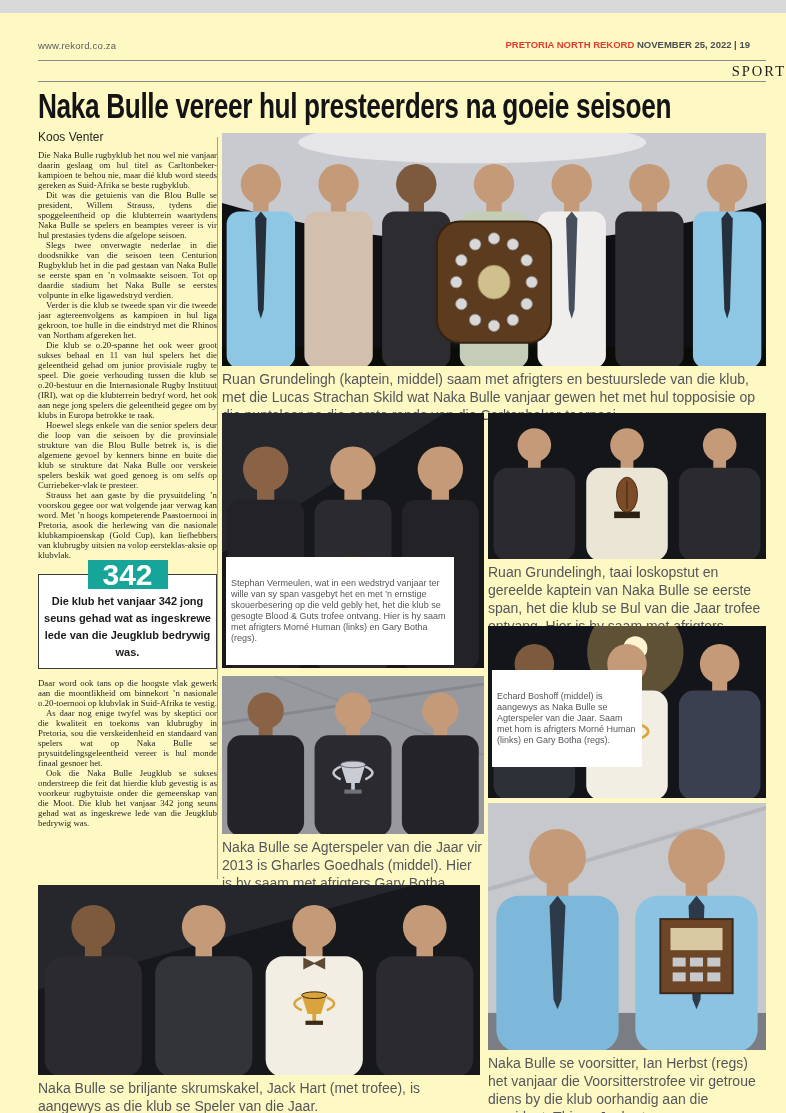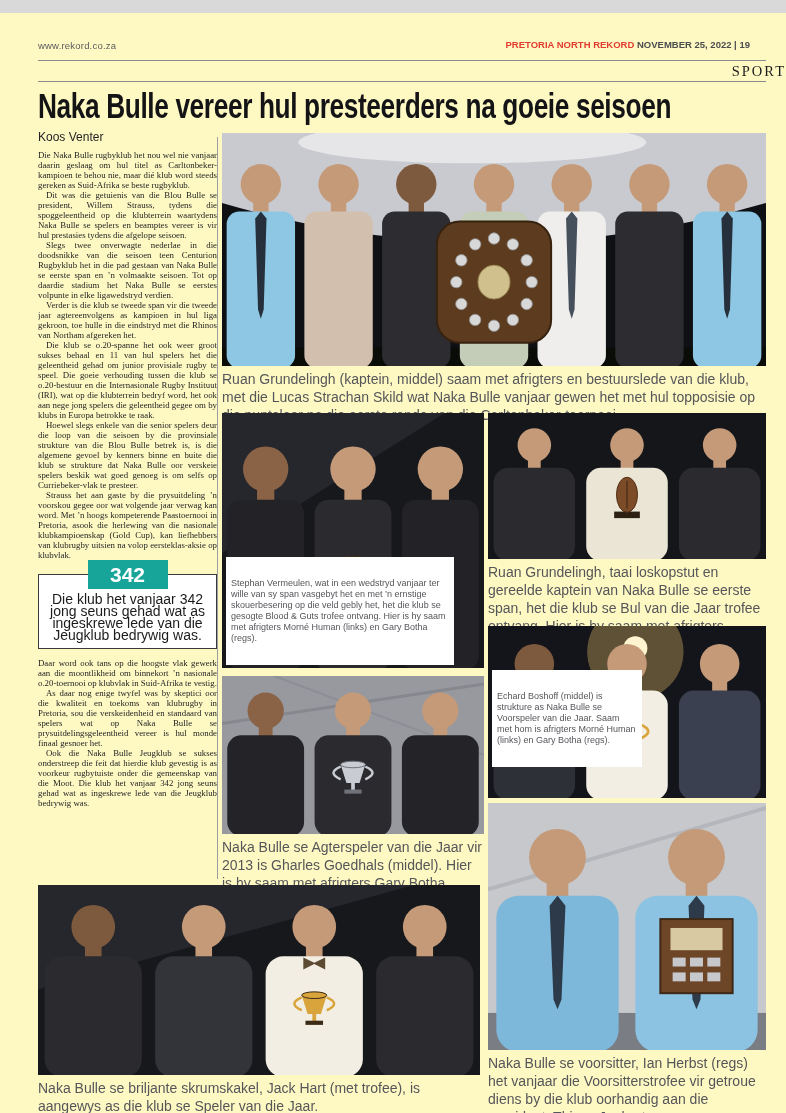--- a/index.html
+++ b/index.html
@@ -11,22 +11,22 @@
   .rule{left:38px;width:728px;height:1px;background:#8a8b8e}
   .r1{top:47px}.r2{top:68px}
   .section{left:0;top:50px;width:100%;text-align:right;font-family:"Liberation Serif",serif;font-size:14.5px;letter-spacing:2px;color:#1c1c1e}
   .headline{left:38px;top:73px;font-size:35px;font-weight:800;letter-spacing:-.5px;color:#141416;white-space:nowrap;transform:scaleX(.75);transform-origin:left top}
   .byline{left:38px;top:117px;font-size:12px;color:#242426}
   .vrule{left:217px;top:124px;width:1px;height:742px;background:#9b9da0}
   .col{left:38px;top:137px;width:179px;height:733px;overflow:hidden;font-family:"Liberation Serif",serif;font-size:8.8px;line-height:10px;color:#1e1e20;text-align:justify}
   .col p{margin:0;text-indent:8px}
   .col p:first-child{text-indent:0}
   .pq{position:relative;margin:14px 0 9px;border:1px solid #3a3a3c;padding:18px 5px 7px;text-align:center;background:#fff}
-  .pq-badge{position:absolute;top:-15px;left:50%;transform:translateX(-50%);width:80px;height:29px;color:#fff;font-weight:bold;font-size:21px;line-height:29px;text-align:center;font-family:"Liberation Sans",sans-serif}
-  .pq-text{font-family:"Liberation Sans",sans-serif;font-weight:normal;font-size:14px;line-height:12px;color:#1b1b1d}
+  .pq-badge{position:absolute;top:-15px;left:50%;transform:translateX(-50%);width:80px;height:29px;color:#fff;font-weight:bold;font-size:30px;line-height:29px;text-align:center;font-family:"Liberation Sans",sans-serif}
+  .pq-text{font-family:"Liberation Sans",sans-serif;font-weight:bold;font-size:11px;line-height:17px;color:#1b1b1d}
   .photo{position:absolute;overflow:hidden;background:#1a1a1e}
   .photo svg{position:absolute;left:0;top:0}
   .ovl{position:absolute;background:#fff;padding:21px 5px;font-size:9px;line-height:11px;color:#55565a;z-index:2}
   .cap{position:absolute;font-size:14px;line-height:18px;color:#55565a}
 </style>
 </head>
 <body>
 
 <div class="page">
 
@@ -168,21 +168,21 @@
         <rect x="224.15026666666668" y="49.708000000000006" width="15.032800000000002" height="19.78" fill="#c49a79"></rect>
         <circle cx="231.66666666666669" cy="37.84" r="19.78" fill="#c49a79"></circle>
         <rect x="190.89333333333335" y="64.543" width="81.54666666666667" height="109.457" rx="14.826666666666668" fill="#3b4050"></rect>
         <path d="M125.584 96.32000000000001 H152.416 L146.1552 116.444 H131.8448 Z" fill="#d9a43b"></path>
         <ellipse cx="139" cy="96.32000000000001" rx="13.415999999999999" ry="3.5776" fill="#d9a43b" stroke="#8a6420" stroke-width="1"></ellipse>
         <path d="M125.584 98.55600000000001 q -15.652 6.707999999999999 0 13.863199999999999" fill="none" stroke="#d9a43b" stroke-width="2.6832"></path>
         <path d="M152.416 98.55600000000001 q 15.652 6.707999999999999 0 13.863199999999999" fill="none" stroke="#d9a43b" stroke-width="2.6832"></path>
         <rect x="136.9876" y="116.444" width="4.0248" height="7.826" fill="#d9a43b"></rect>
         <rect x="129.6088" y="123.59920000000001" width="18.7824" height="4.472" fill="#8a6420"></rect>
       </svg>
-    <div class="ovl" style="left:4px;top:44px;width:150px">Echard Boshoff (middel) is strukture as Naka Bulle se Voorspeler van die Jaar. Saam met hom is afrigters Morné Human (links) en Gary Botha (regs).</div>
+    <div class="ovl" style="left:4px;top:44px;width:150px">Echard Boshoff (middel) is aangewys as Naka Bulle se Agterspeler van die Jaar. Saam met hom is afrigters Morné Human (links) en Gary Botha (regs).</div>
   </figure>
 
   <figure class="photo" style="left:222px;top:663px;width:262px;height:158px">
       <svg width="262" height="158" viewBox="0 0 262 158">
         <rect x="0" y="0" width="262" height="158" fill="#97999f"></rect>
         <line x1="0" y1="47.4" x2="262" y2="7.9" stroke="#86888e" stroke-width="3"></line>
         <line x1="52.400000000000006" y1="0" x2="262" y2="79" stroke="#8d8f95" stroke-width="2"></line>
         <rect x="36.76206666666666" y="45.662" width="13.8092" height="18.17" fill="#8a6245"></rect>
         <circle cx="43.666666666666664" cy="34.76" r="18.17" fill="#8a6245"></circle>
         <rect x="5.240000000000002" y="59.289500000000004" width="76.85333333333332" height="100.7105" rx="13.973333333333333" fill="#242428"></rect>

